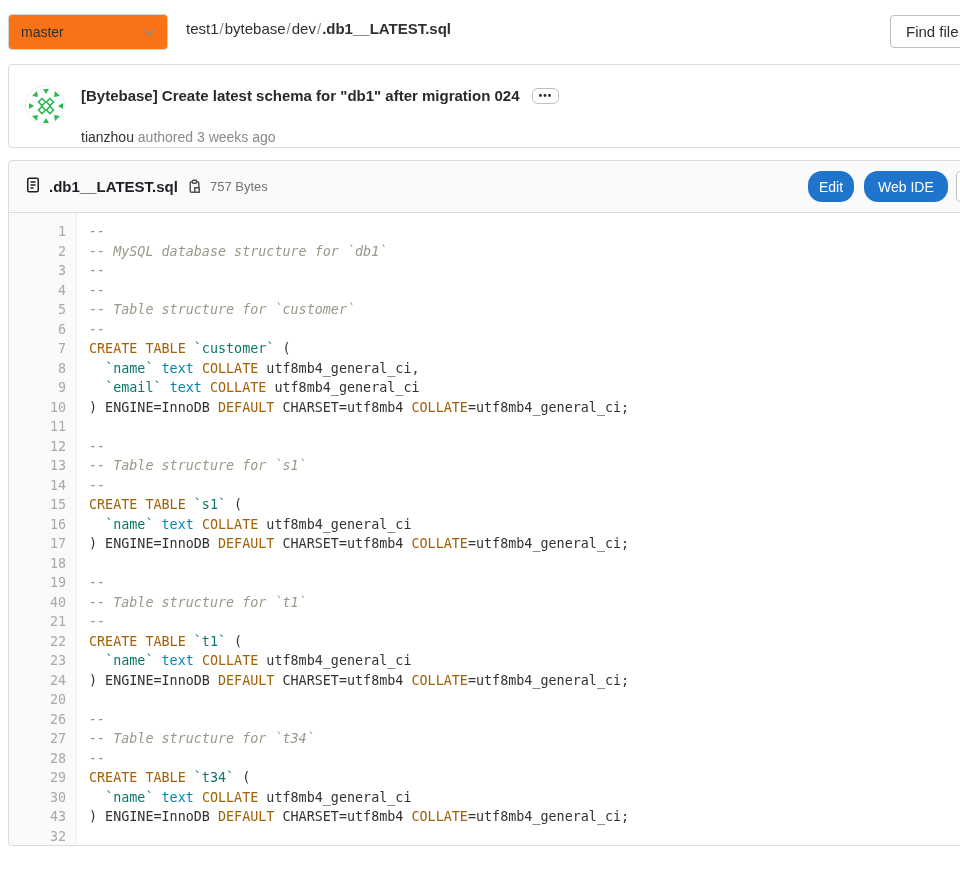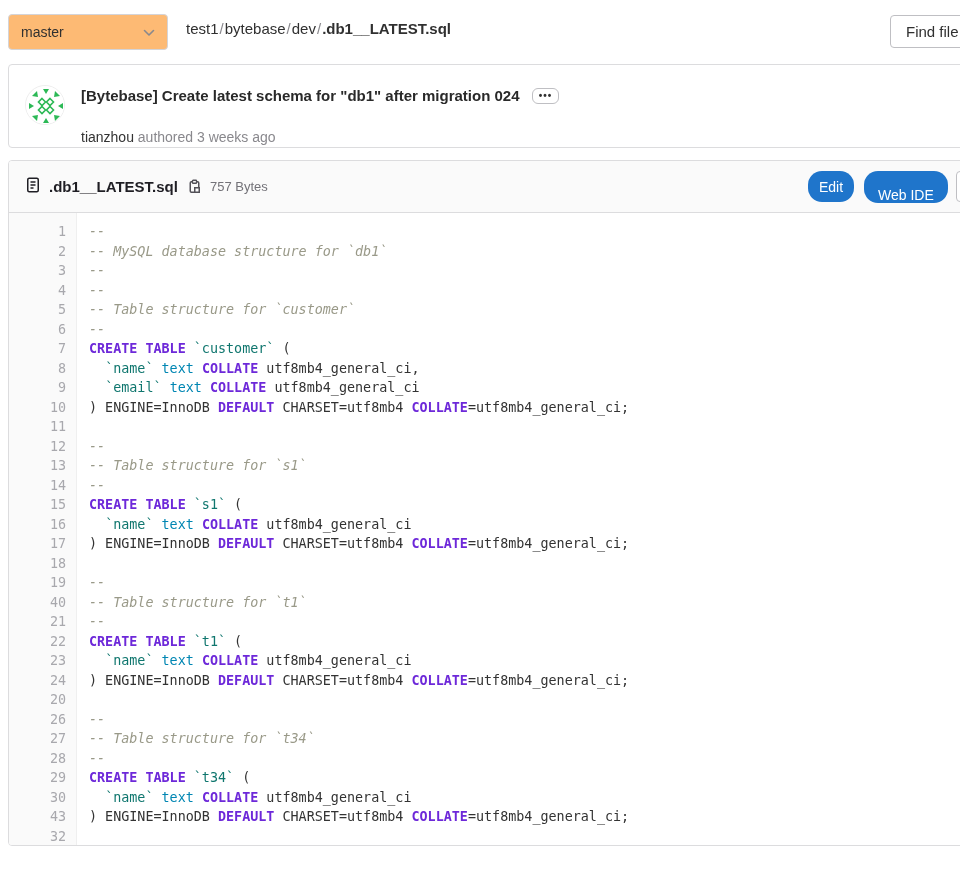--- a/index.html
+++ b/index.html
@@ -8,21 +8,21 @@
     width: 960px; height: 870px;
     position: relative; overflow: hidden;
     font-family: "Liberation Sans", sans-serif;
     color: #303030;
   }
 
   
   .top-bar { position: absolute; top: 0; left: 0; width: 960px; height: 56px; }
   .branch-select {
     position: absolute; left: 8px; top: 14px; width: 160px; height: 36px;
-    background: #fdba74; border: 1px solid #d4d4d8; border-radius: 4px;
+    background: #f97316; border: 1px solid #d4d4d8; border-radius: 4px;
     display: flex; align-items: center; justify-content: space-between;
     padding: 0 12px; font-size: 14px; color: #303030; cursor: pointer;
   }
   .breadcrumb {
     position: absolute; left: 186px; top: 0; height: 56px;
     display: flex; align-items: center; gap: 1px; font-size: 15px;
   }
   .breadcrumb .sep { color: #89888d; }
   .breadcrumb .last { font-weight: 700; }
   .find-file-btn {
@@ -65,40 +65,40 @@
   }
   .file-name { font-size: 15px; font-weight: 700; color: #1f1e24; }
   .icon-btn { background: none; border: none; cursor: pointer; display: flex; align-items: center; padding: 0; }
   .file-size { font-size: 13px; color: #737278; margin-left: 0; }
   .btn-blue {
     position: absolute; top: 10px; height: 31px;
     background: #1f75cb; color: #fff; border: none; border-radius: 14px;
     font-size: 14px; font-family: "Liberation Sans", sans-serif; cursor: pointer;
   }
   .btn-edit { left: 799px; padding: 0 11px; }
-  .btn-webide { left: 855px; padding: 16px 14px; }
+  .btn-webide { left: 855px; padding: 8px 14px; }
   .btn-clipped {
     position: absolute; top: 10px; left: 947px; width: 40px; height: 31px;
     background: #fff; border: 1px solid #bfbfc3; border-radius: 4px; cursor: pointer;
   }
 
   
   .code-wrap {
     display: flex; height: 633px;
     font-family: "DejaVu Sans Mono", monospace; font-size: 13.4px; line-height: 19.5px;
   }
   .gutter {
     width: 68px; flex: none; background: #fafafa; border-right: 1px solid #efefef;
     padding: 9px 10px 0 0; text-align: right; color: #a8a8ad;
   }
   .gutter .ln { height: 19.5px; cursor: pointer; }
   .code-col { flex: 1; padding: 9px 0 0 12px; white-space: pre; color: #333; overflow: hidden; }
   .code-col .cl { height: 19.5px; }
   .tok-c  { color: #999988; font-style: italic; }
-  .tok-k  { color: #6d28d9; font-weight: bold; }
+  .tok-k  { color: #a16207; font-weight: normal; }
   .tok-nv { color: #0f766e; }
   .tok-nb { color: #0086b3; }
   .tok-p  { color: #333333; }
 </style>
 </head>
 <body>
 
 <div class="top-bar">
   <div class="branch-select">
     <span>master</span>

